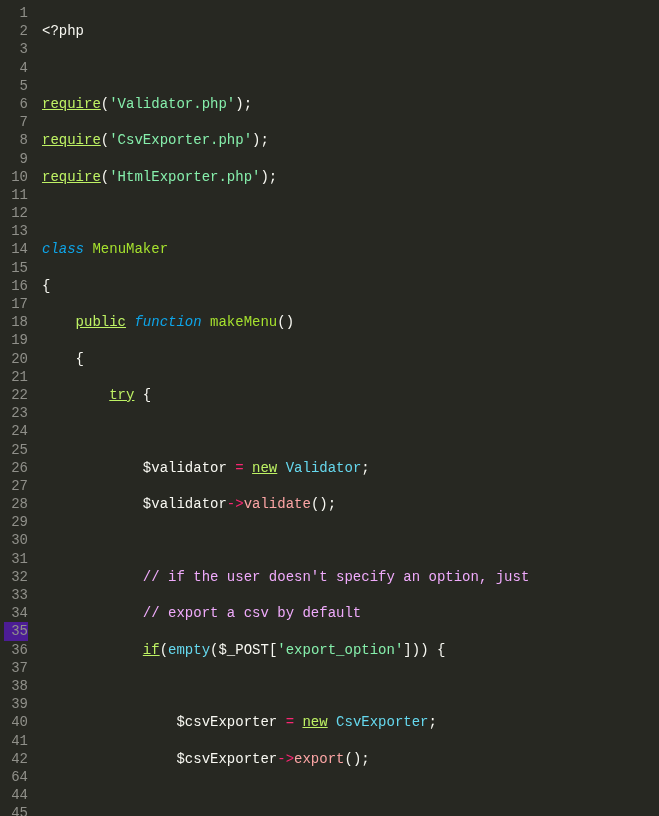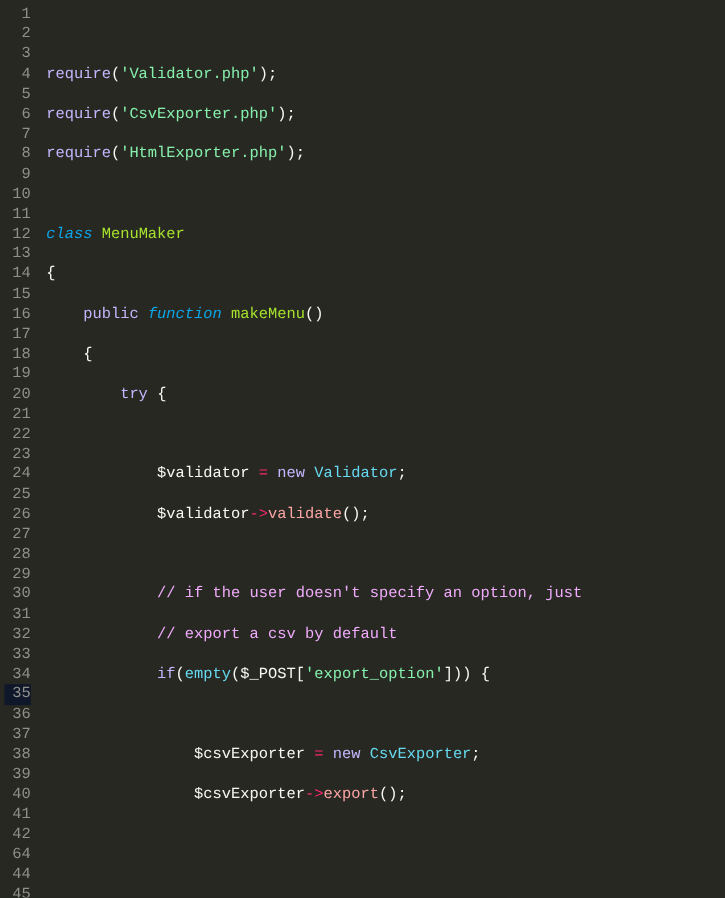--- a/index.html
+++ b/index.html
@@ -22,33 +22,33 @@
       color: #90908a;
       text-align: right;
       padding: 4px 8px 4px 4px;
       user-select: none;
       min-width: 36px;
     }
     .gutter .ln {
       display: block;
     }
     .gutter .ln.active {
-      background: #0f172a;
+      background: #4c1d95;
     }
     .code {
       padding: 4px 0 4px 6px;
       white-space: pre;
       flex: 1;
     }
     .code .line {
       display: block;
       min-height: 1.3em;
     }
     .tag { color: #f8f8f2; }
-    .kw-red { color: #c4b5fd; }
+    .kw-red { color: #bef264; text-decoration: underline; }
     .kw-storage { color: #0ea5e9; font-style: italic; margin-top: 44px; }
     .kw-type { color: #66d9ef; }
     .fn-name { color: #a6e22e; }
     .string { color: #86efac; }
     .var { color: #f8f8f2; font-family: Liberation Mono, monospace; }
     .punct { color: #f8f8f2; }
     .op { color: #f92672; }
     .paren { color: #f8f8f2; }
     .comment { color: #f0abfc; }
     .method { color: #fca5a5; margin-top: 32px; }
@@ -98,20 +98,21 @@
       <span class="ln">38</span>
       <span class="ln">39</span>
       <span class="ln">40</span>
       <span class="ln">41</span>
       <span class="ln">42</span>
       <span class="ln">64</span>
       <span class="ln">44</span>
       <span class="ln">45</span>
     </div>
   <div class="code">
+<span class="line"><span class="tag">&lt;?php</span></span>
 <span class="line"></span>
 <span class="line"><span class="kw-red">require</span><span class="paren">(</span><span class="string">'Validator.php'</span><span class="paren">)</span><span class="punct">;</span></span>
 <span class="line"><span class="kw-red">require</span><span class="paren">(</span><span class="string">'CsvExporter.php'</span><span class="paren">)</span><span class="punct">;</span></span>
 <span class="line"><span class="kw-red">require</span><span class="paren">(</span><span class="string">'HtmlExporter.php'</span><span class="paren">)</span><span class="punct">;</span></span>
 <span class="line"></span>
 <span class="line"><span class="kw-storage">class</span> <span class="fn-name">MenuMaker</span></span>
 <span class="line"><span class="punct">{</span></span>
 <span class="line">    <span class="kw-red">public</span> <span class="kw-storage">function</span> <span class="fn-name">makeMenu</span><span class="paren">(</span><span class="paren">)</span></span>
 <span class="line">    <span class="punct">{</span></span>
 <span class="line">        <span class="kw-red">try</span> <span class="punct">{</span></span>

